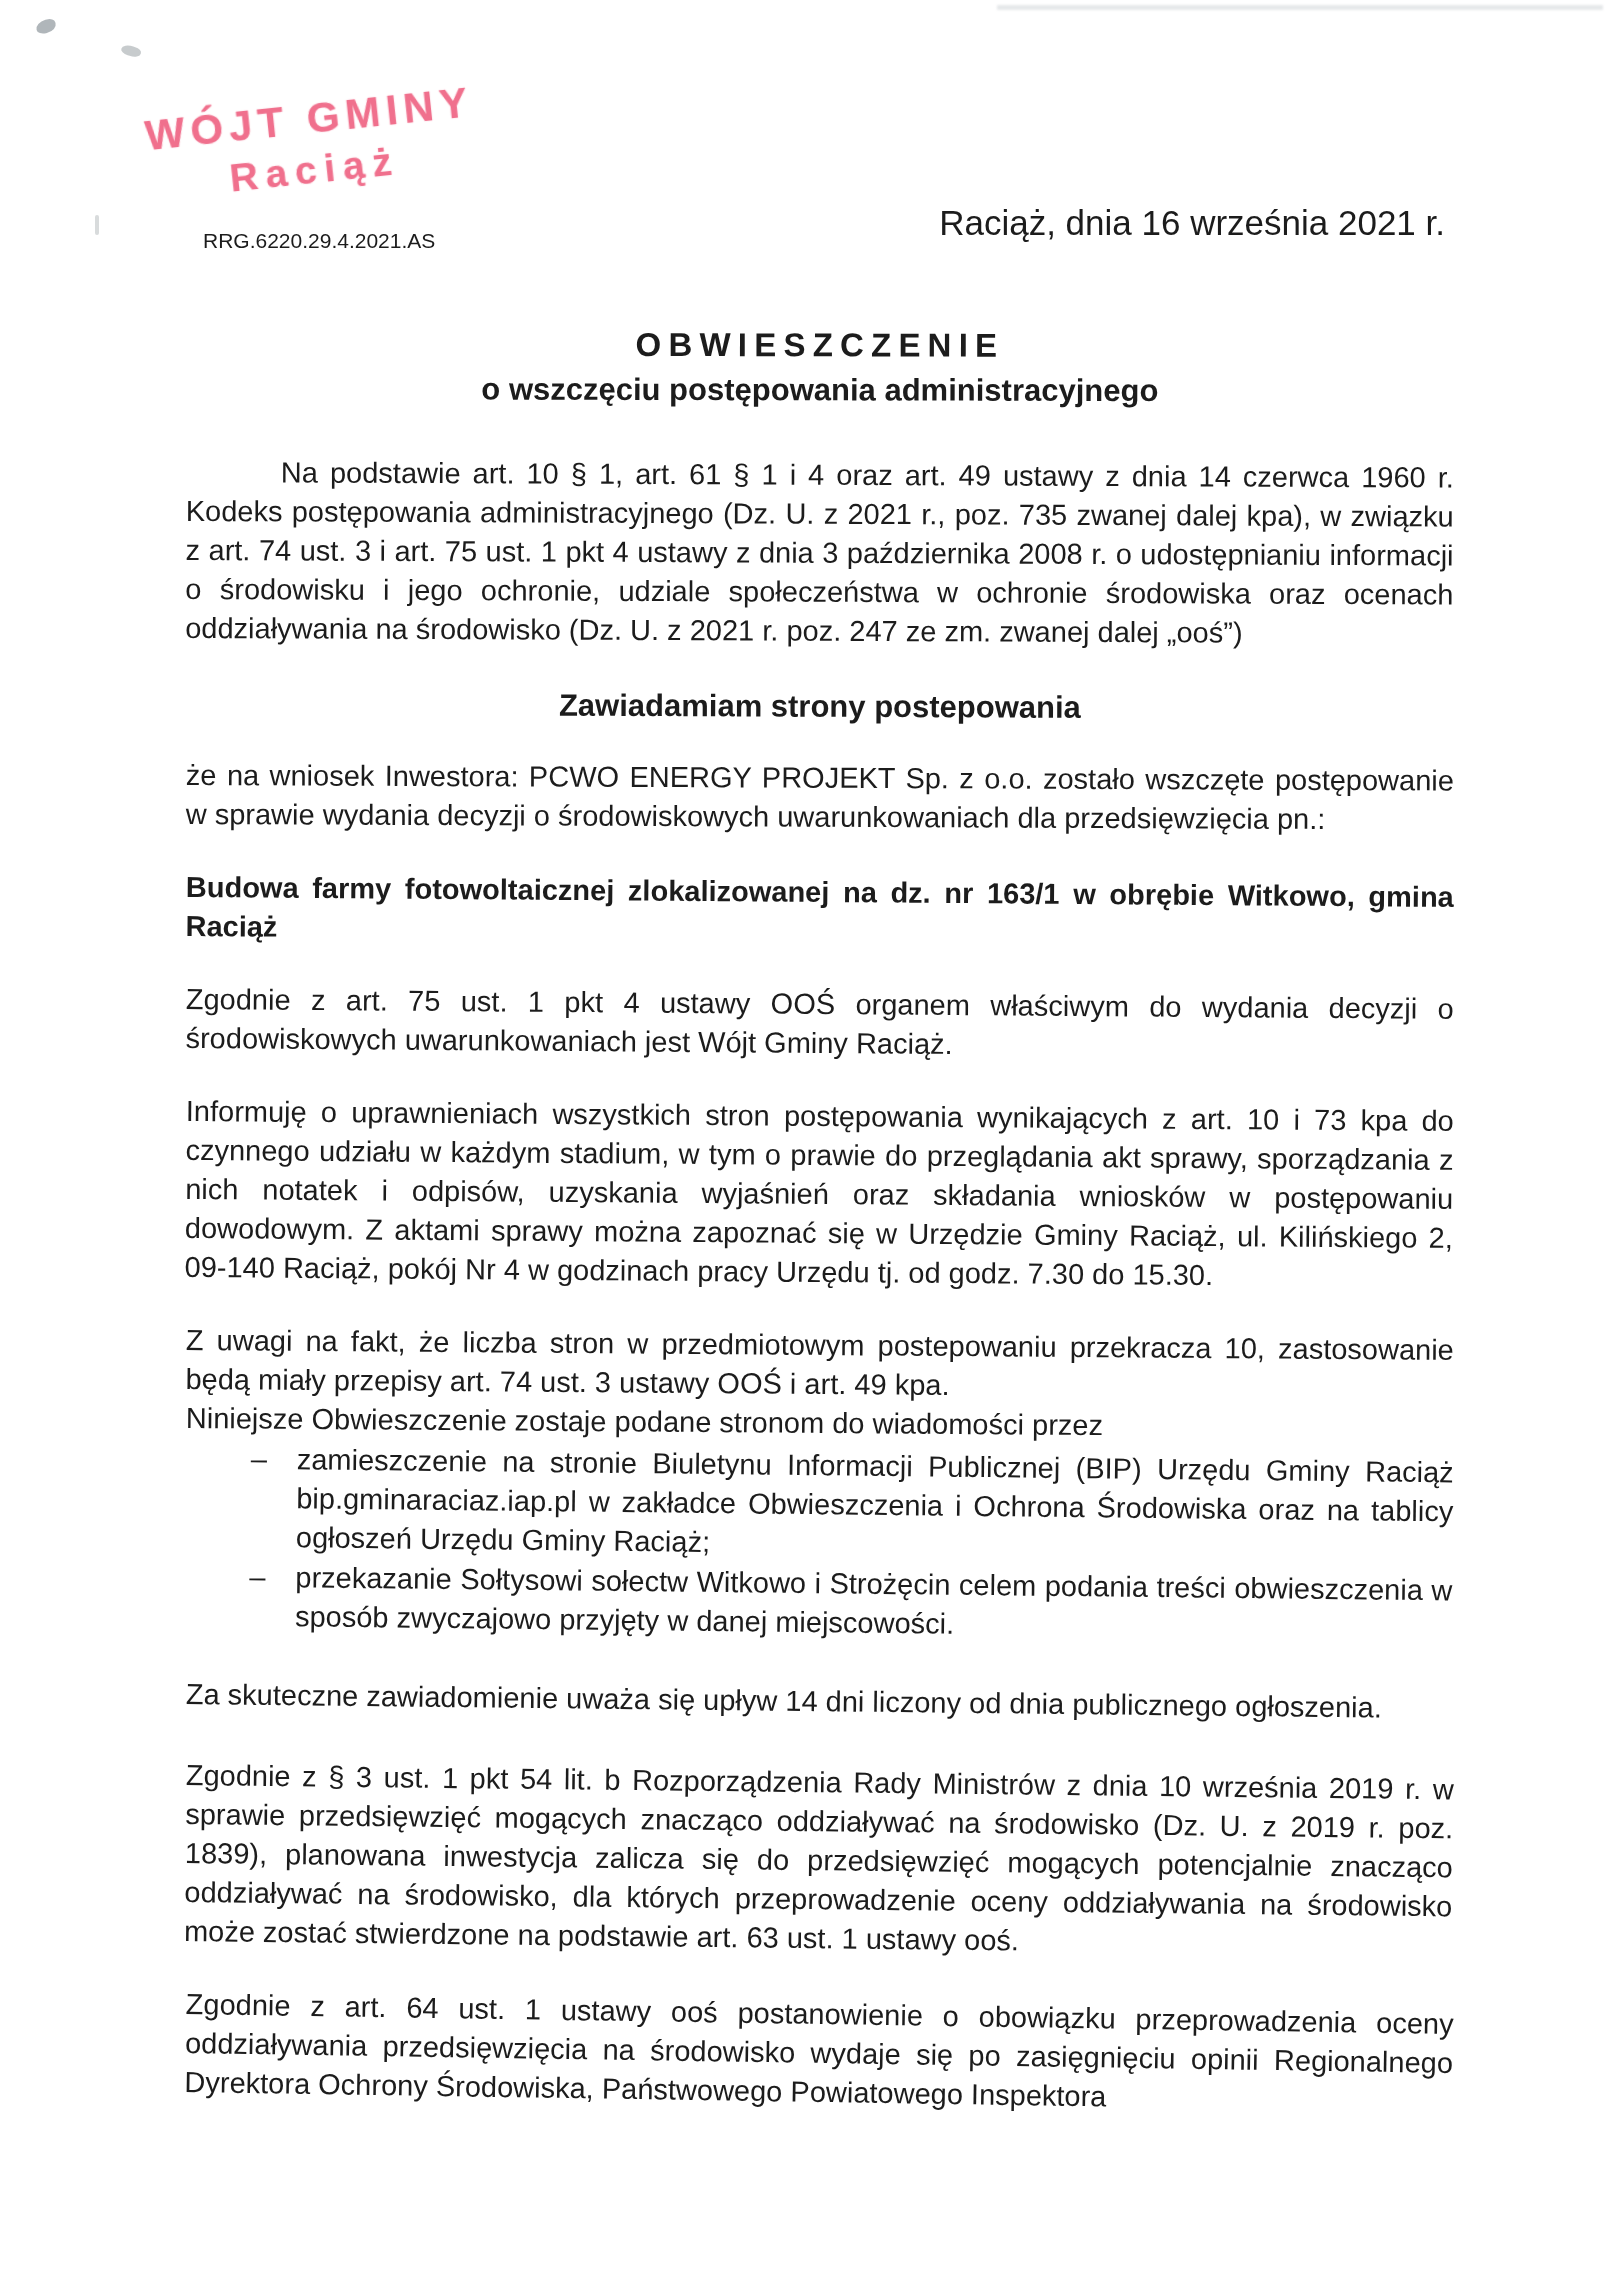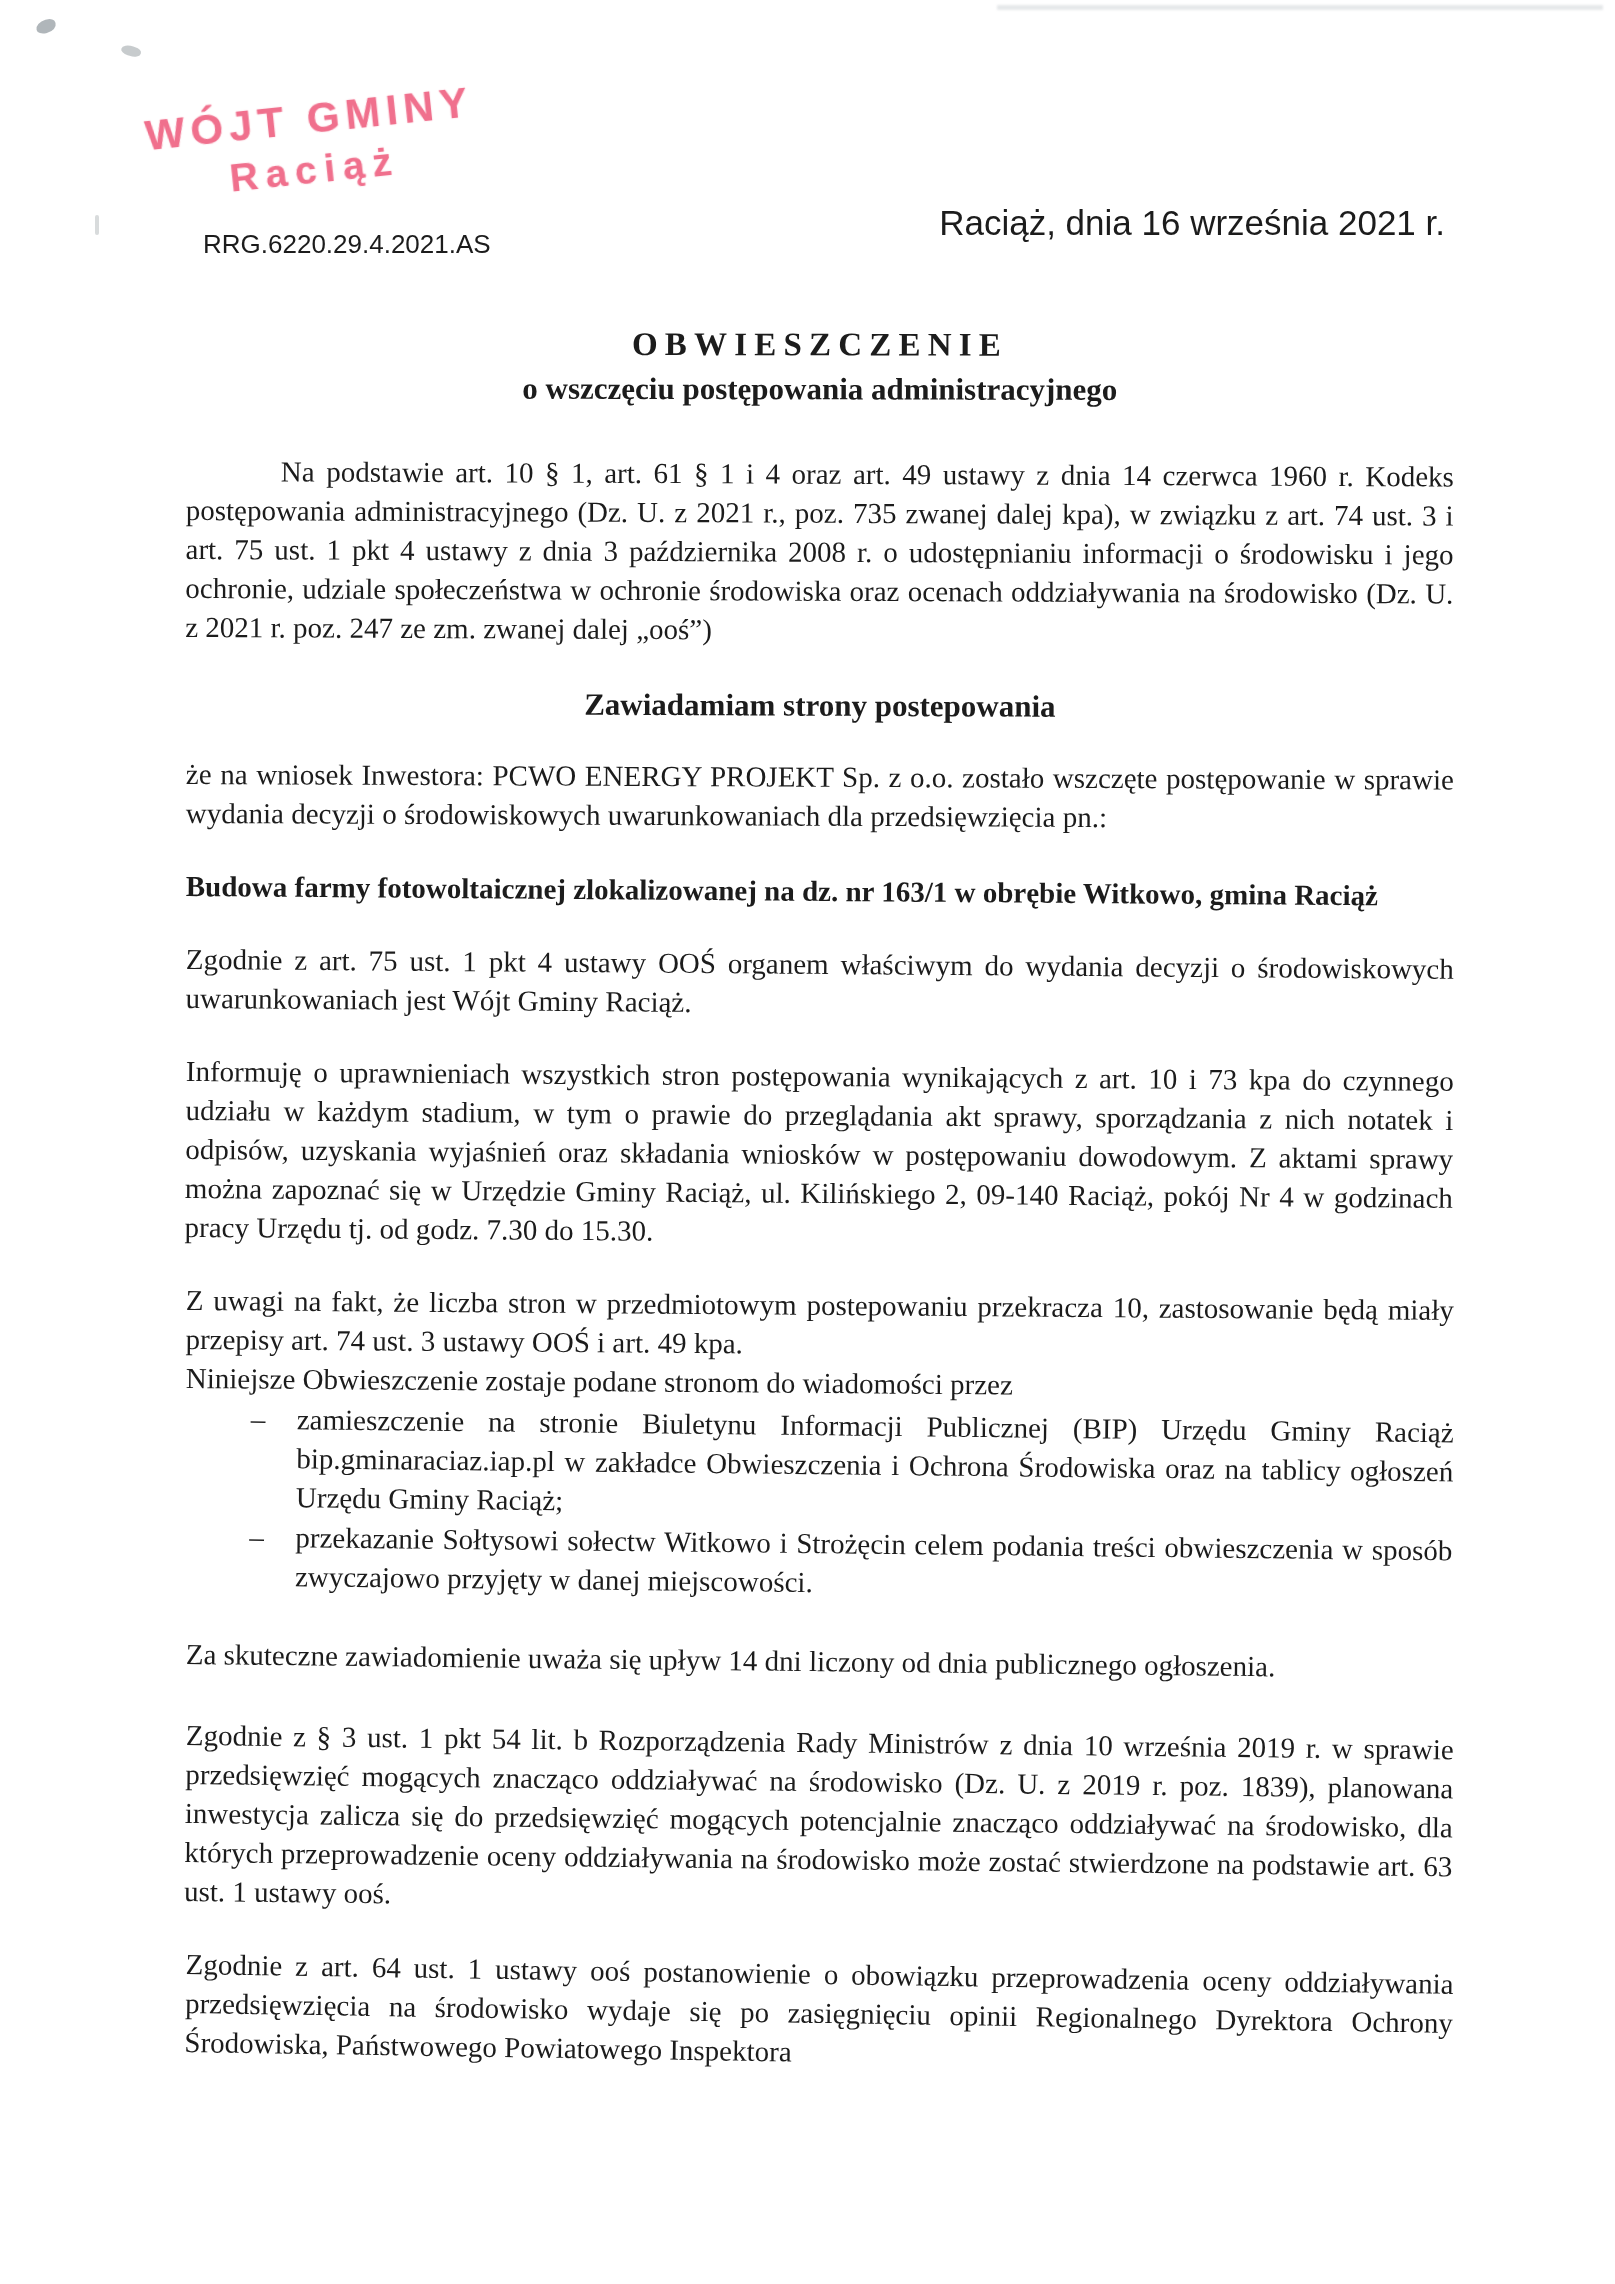--- a/index.html
+++ b/index.html
@@ -39,24 +39,24 @@
     transform: rotate(-6deg);
     color: #ee5d7e;
     font-weight: bold;
     opacity: .88;
     text-shadow: 0 0 1.3px rgba(238, 93, 126, .55);
     filter: blur(0.3px);
   }
   .stamp-l1 { font-size: 42px; letter-spacing: 5.9px; }
   .stamp-l2 { font-size: 39px; letter-spacing: 7.8px; text-align: center; margin-top: 5.2px; }
 
-  .ref  { position: absolute; left: 203px; top: 229px; font-size: 26px; }
+  .ref  { position: absolute; left: 203px; top: 229px; font-size: 21px; }
   .date { position: absolute; right: 171px; top: 203px; font-size: 35px; }
 
-  .main { position: absolute; left: 186px; top: 325px; width: 1268px; font-family: Liberation Serif, serif; }
+  .main { position: absolute; left: 186px; top: 325px; width: 1268px; }
 
   .title {
     text-align: center;
     font-weight: bold;
     font-size: 33px;
     letter-spacing: 7.2px;
   }
   .subtitle {
     text-align: center;
     font-weight: bold;

